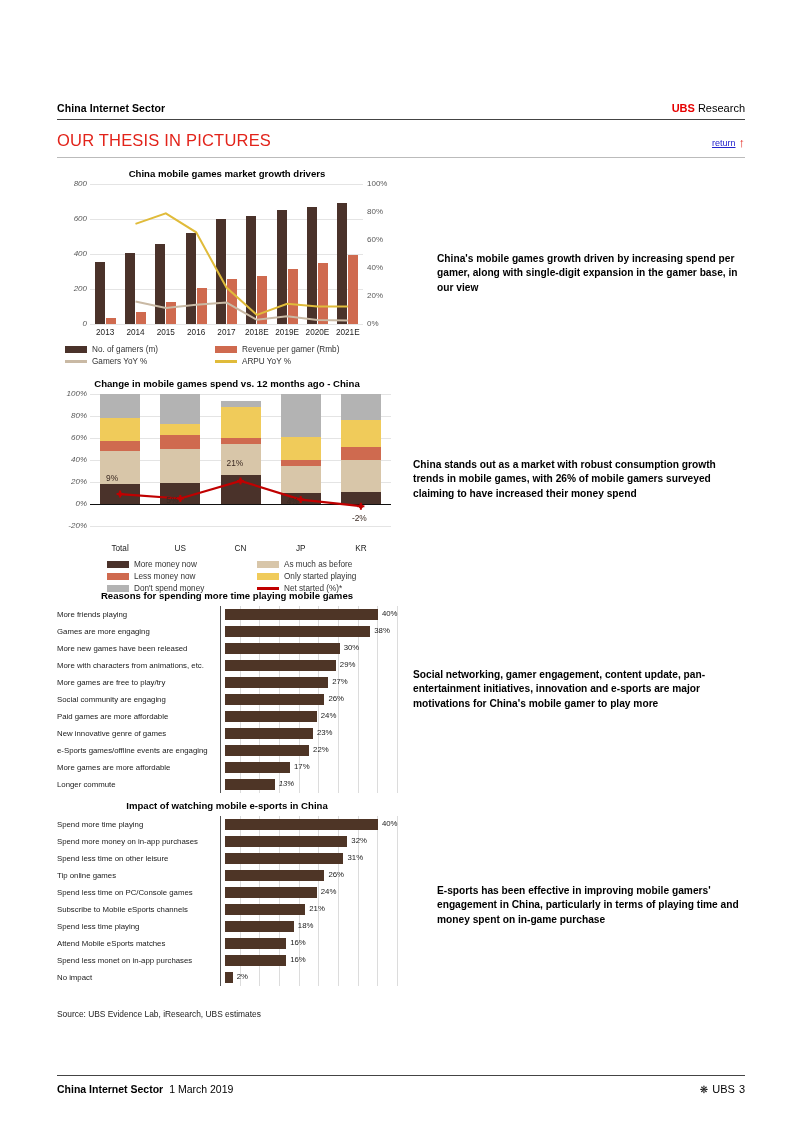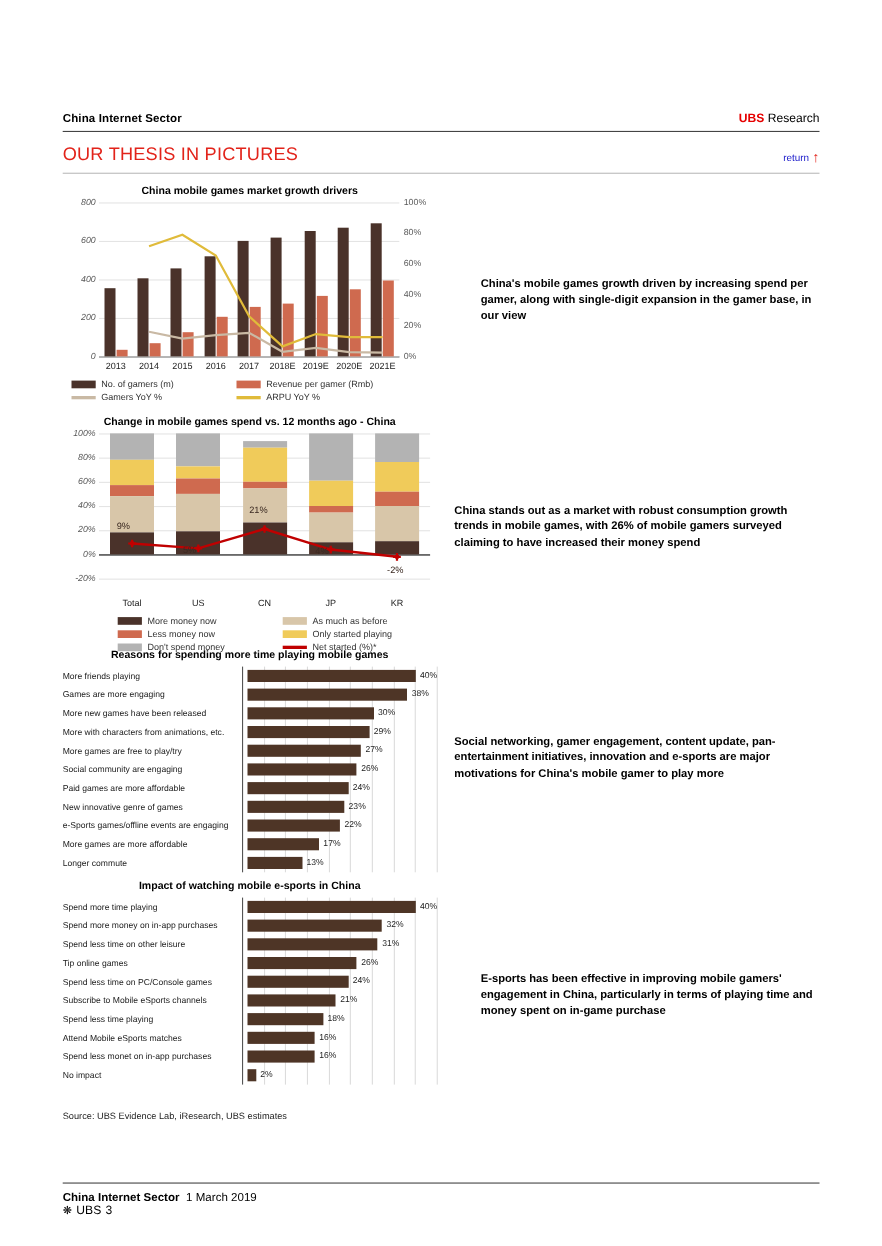--- a/index.html
+++ b/index.html
@@ -34,21 +34,21 @@
   }
   .sec-title {
     position: absolute; left: 57px; top: 131px;
     color: #e2231a; font-size: 16.5px; letter-spacing: .2px;
   }
   .return-wrap {
     position: absolute; right: 57px; top: 136px;
     display: flex; align-items: center; gap: 3px;
   }
   .return-link {
-    color: #2222cc; font-size: 9px; 
+    color: #2222cc; font-size: 9px; text-decoration: underline;
   }
   .arrow-up { color: #e2231a; font-size: 13px; line-height: 1; }
   .sec-rule {
     position: absolute; left: 57px; top: 157px; width: 688px;
     border-top: 1px solid #bbb;
   }
 
   
   .chart-block { position: absolute; }
   .chart-title {
@@ -130,21 +130,20 @@
 
   
   .ftr-rule {
     position: absolute; left: 57px; top: 1075px; width: 688px;
     border-top: 1px solid #444;
   }
   .ftr {
     position: absolute; left: 57px; top: 1083px; width: 688px;
     display: flex; justify-content: space-between; align-items: baseline;
     font-size: 10.5px;
-    flex-direction: column;
   }
   .ftr-left b { font-weight: bold; }
   .ftr-left span { font-weight: normal; margin-left: 6px; }
   .ftr-right { display: flex; align-items: baseline; gap: 4px; font-size: 11px; }
   .keys { font-size: 10px; }
 </style>
 </head>
 <body>
 
 <div class="page">
@@ -468,21 +467,21 @@
           <div class="hb-label">More games are more affordable</div>
           <div class="hb-track">
             <div class="hb-fill" style="width: 37.7778%; background: rgb(78, 53, 38);"></div>
             <div class="hb-val" style="left: calc(37.7778% + 4px);">17%</div>
           </div>
         </div>
         <div class="hb-row">
           <div class="hb-label">Longer commute</div>
           <div class="hb-track">
             <div class="hb-fill" style="width: 28.8889%; background: rgb(78, 53, 38);"></div>
-            <div class="hb-val" style="left: calc(28.8889% + 4px);">13%</div>
+            <div class="hb-val" style="left: calc(28.8889% + 4px); font-style: italic;">13%</div>
           </div>
         </div>
       </div>
   </div>
   <div class="side-note" style="left:413px; top:668px;">Social networking, gamer engagement, content update, pan-entertainment initiatives, innovation and e-sports are major motivations for China's mobile gamer to play more</div>
 
   <div class="chart-block c4">
     <div class="chart-title">Impact of watching mobile e-sports in China</div>
     <div class="hb" id="c4">
         <div class="hb-gridwrap">

